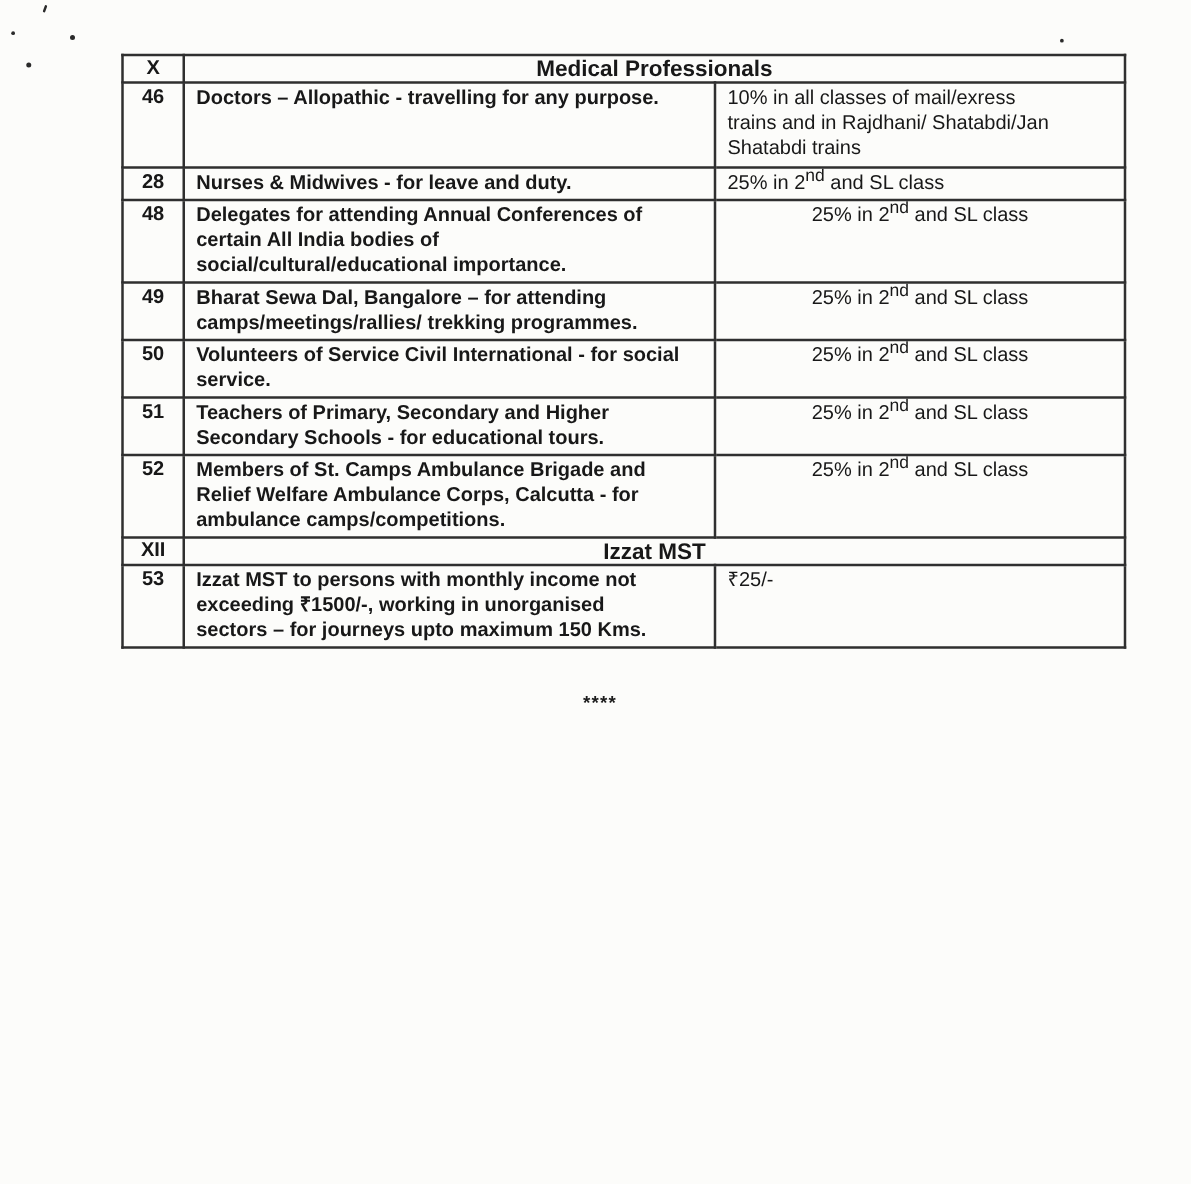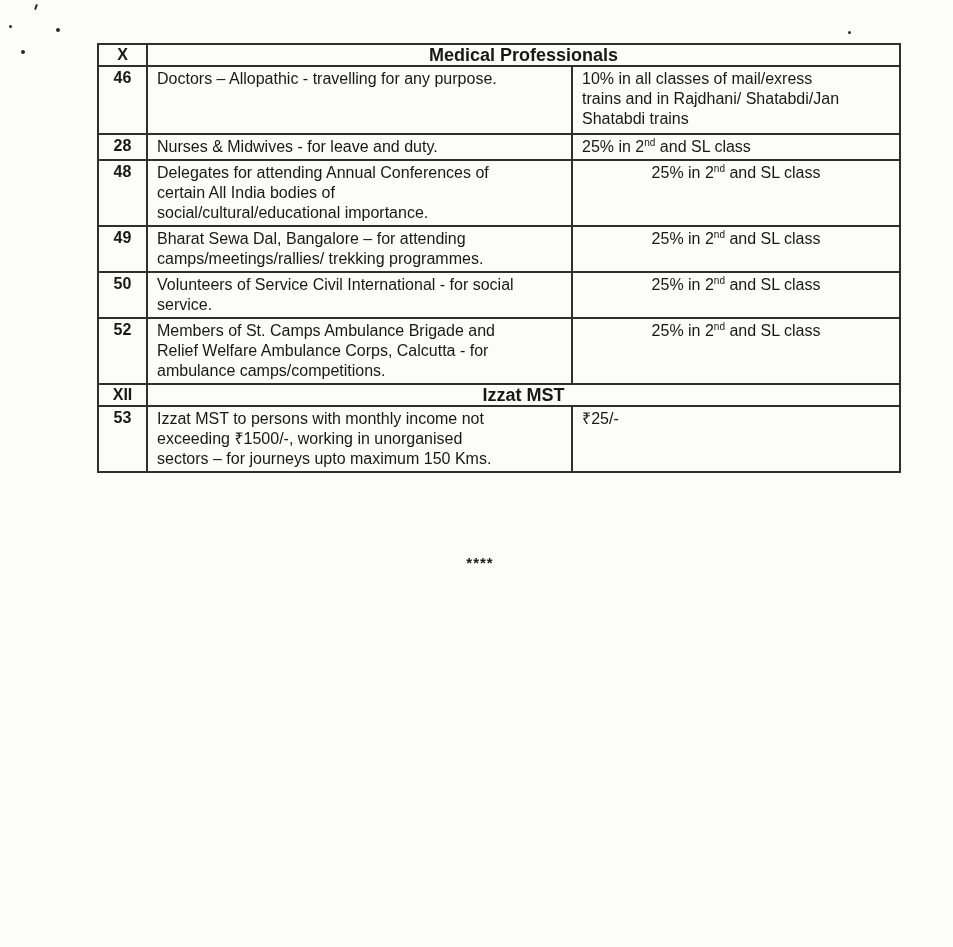--- a/index.html
+++ b/index.html
@@ -51,20 +51,21 @@
   col.c-conc { width: 328px; }
 
   td.num {
     text-align: center;
     font-weight: bold;
     padding: 1px 2px;
   }
   td.desc {
     padding: 2px 9px;
     white-space: pre-line;
+    font-weight: bold;
   }
   td.conc {
     padding: 2px 9px;
     white-space: pre-line;
   }
   td.conc.center { text-align: center; }
 
   td.section-title {
     font-weight: bold;
     font-size: 18px;
@@ -73,21 +74,21 @@
     padding: 0 2px;
     margin-left: 18px;
   }
   td.roman {
     text-align: center;
     font-weight: bold;
     vertical-align: middle;
     padding: 0 2px;
   }
   sup.ord {
-    font-size: 10px;
+    font-size: 14px;
     line-height: 0;
     vertical-align: super;
   }
   .stars {
     position: absolute;
     left: 79px;
     top: 554px;
     width: 802px;
     text-align: center;
     font-size: 15px;
@@ -150,20 +151,26 @@
         <td class="conc center"><span>25% in 2</span><sup class="ord">nd</sup><span> and SL class</span></td>
       </tr>
 
       <tr style="height:44px">
         <td class="num">50</td>
         <td class="desc">Volunteers of Service Civil International - for social
 service.</td>
         <td class="conc center"><span>25% in 2</span><sup class="ord">nd</sup><span> and SL class</span></td>
       </tr>
 
+      <tr style="height:45px">
+        <td class="num">51</td>
+        <td class="desc">Teachers of Primary, Secondary and Higher
+Secondary Schools  - for educational tours.</td>
+        <td class="conc center"><span>25% in 2</span><sup class="ord">nd</sup><span> and SL class</span></td>
+      </tr>
 
       <tr style="height:59px">
         <td class="num">52</td>
         <td class="desc">Members of St. Camps Ambulance Brigade and
 Relief Welfare Ambulance Corps, Calcutta - for
 ambulance camps/competitions.</td>
         <td class="conc center"><span>25% in 2</span><sup class="ord">nd</sup><span> and SL class</span></td>
       </tr>
 
       <tr style="height:16px">

